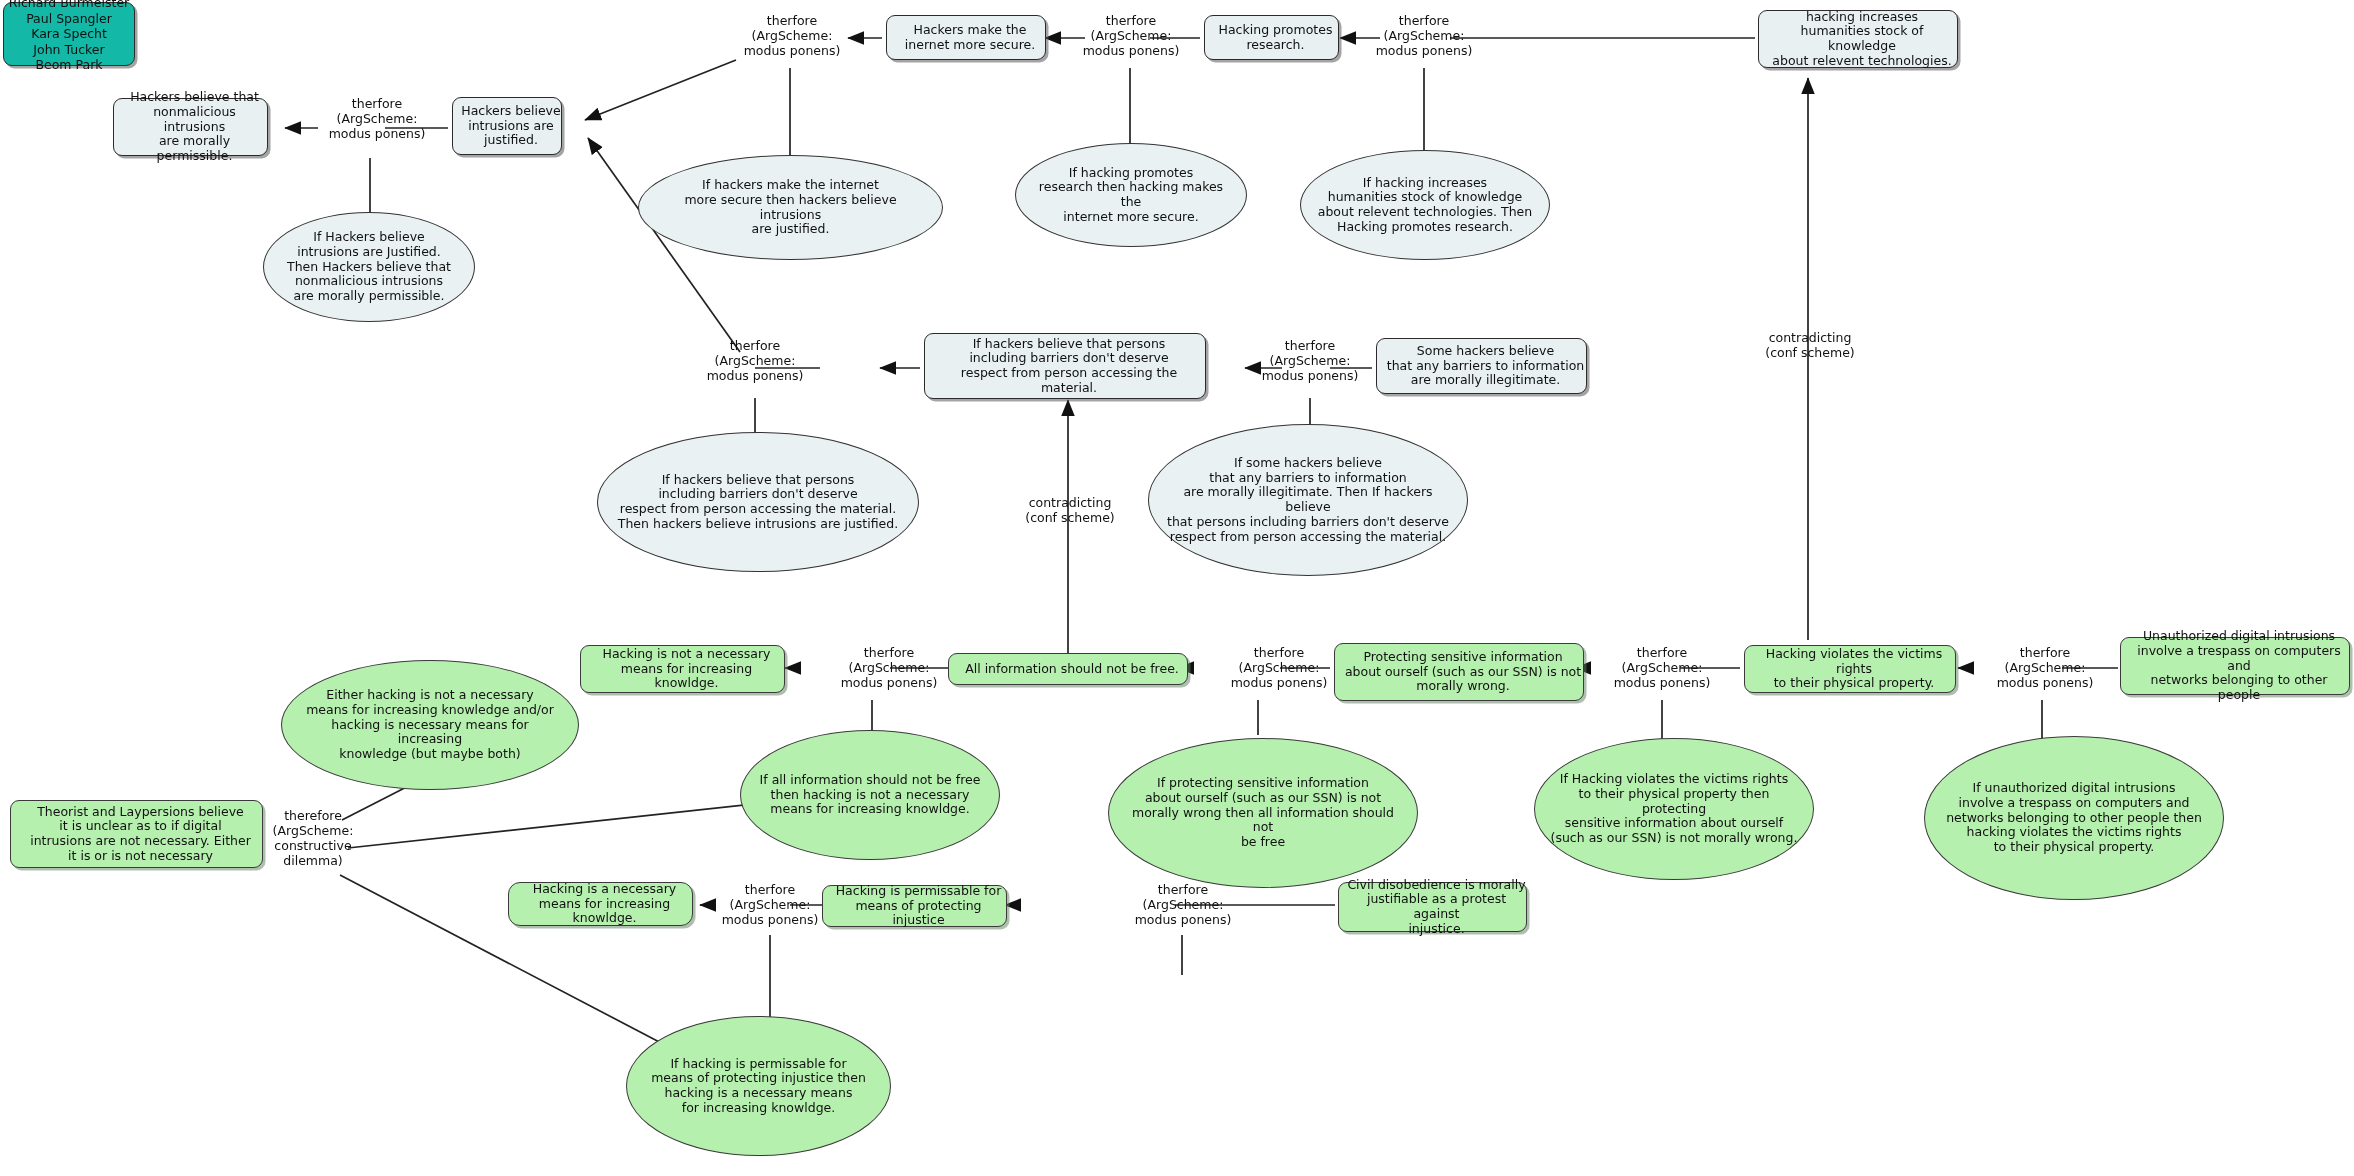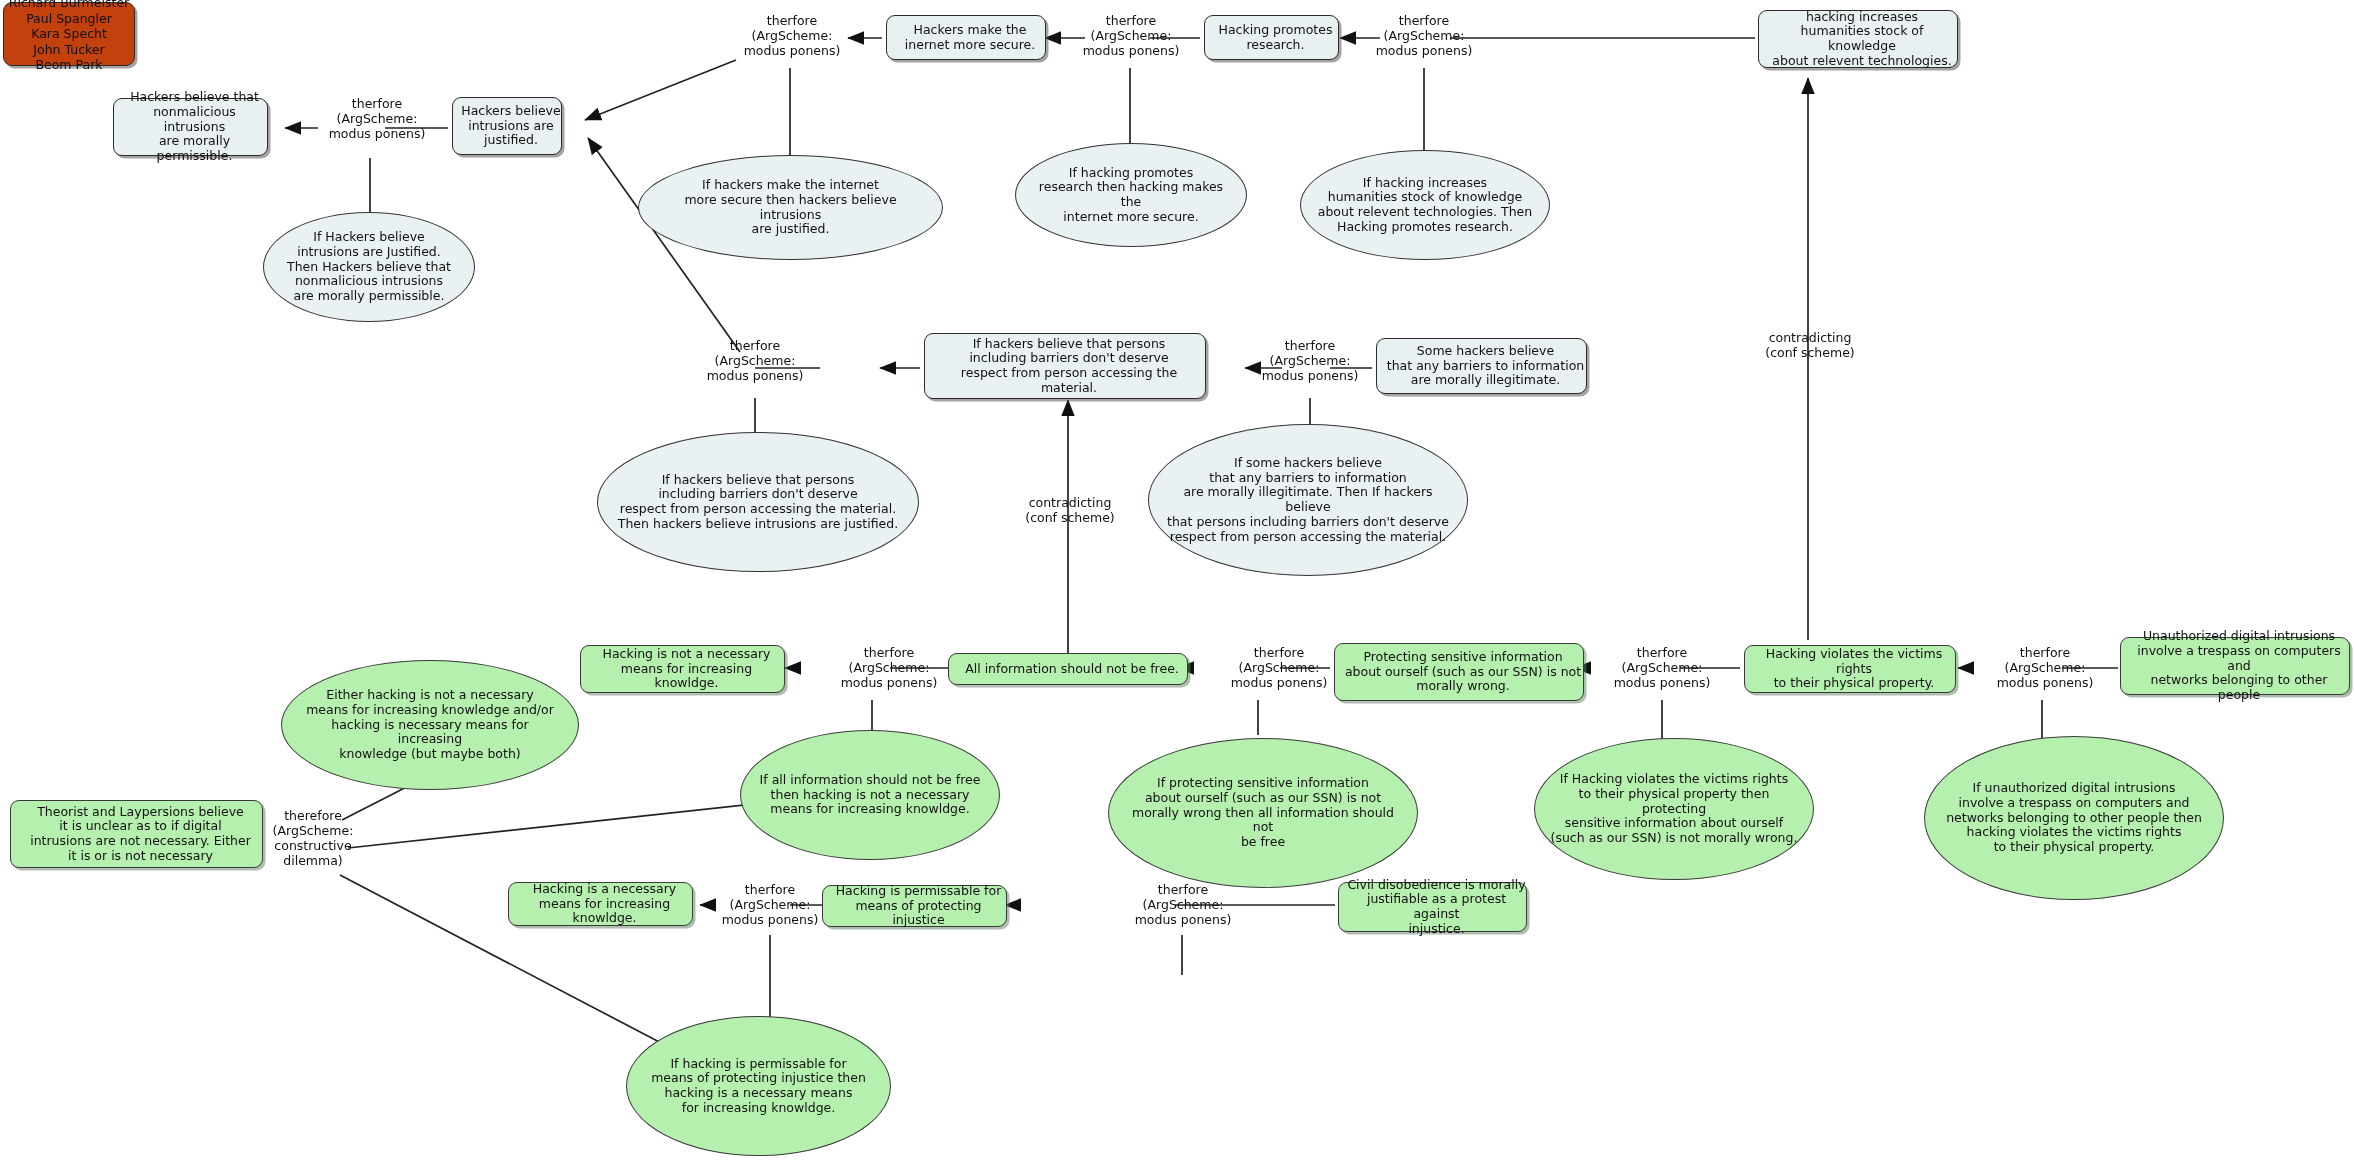--- a/index.html
+++ b/index.html
@@ -15,21 +15,21 @@
        box-shadow:2.5px 2.5px 0 rgba(90,90,90,.55);padding-left:8px;}
   .ell{border:1.6px solid #3a3a3a;border-radius:50%;}
   .blue{background:#e8f0f2;}
   .blue.ell{background:#e9f1f3;border-color:#333;}
   .green{background:#b6f0ae;border-color:#3a3a3a;}
   .green.box{box-shadow:2.5px 2.5px 0 rgba(95,125,95,.5);}
 
   .edgelabel{position:absolute;text-align:center;line-height:1.2;color:#111;
              white-space:pre-line;background:transparent;}
 
-  .authors{position:absolute;background:#c2410c;border:1.6px solid #2b2b2b;
+  .authors{position:absolute;background:#14b8a6;border:1.6px solid #2b2b2b;
            border-radius:9px;box-shadow:2.5px 2.5px 0 rgba(90,90,90,.55);
            text-align:center;line-height:1.25;white-space:pre-line;
            display:flex;align-items:center;justify-content:center;color:#111;}
 </style>
 </head>
 <body>
 
 <div id="canvas">
 
   <svg id="edges" viewBox="0 0 2354 1176" xmlns="http://www.w3.org/2000/svg">
@@ -259,21 +259,21 @@
   <div class="edgelabel" style="left:248px;top:808px;width:130px;font-size:12.5px;">therefore
 (ArgScheme:
 constructive
 dilemma)</div>
 
   <div class="node box green" style="left:10px;top:800px;width:253px;height:68px;font-size:12.5px;">Theorist and Laypersions believe
 it is unclear as to if digital
 intrusions are not necessary.  Either
 it is or is not necessary</div>
 
-  <div class="node box green" style="left:508px;top:882px;width:185px;height:44px;font-size:12.5px;">Hacking is a necessary
+  <div class="node box green" style="left:508px;top:882px;width:185px;height:44px;font-size:12.5px;border-radius:12px;">Hacking is a necessary
 means for increasing knowldge.</div>
 
   <div class="edgelabel" style="left:705px;top:882px;width:130px;font-size:12.5px;">therfore
 (ArgScheme:
 modus ponens)</div>
 
   <div class="node box green" style="left:822px;top:885px;width:185px;height:42px;font-size:12.5px;">Hacking is permissable for
 means of protecting injustice</div>
 
   <div class="node ell green" style="left:626px;top:1016px;width:265px;height:140px;font-size:12.5px;padding:0 16px;">If hacking is permissable for

